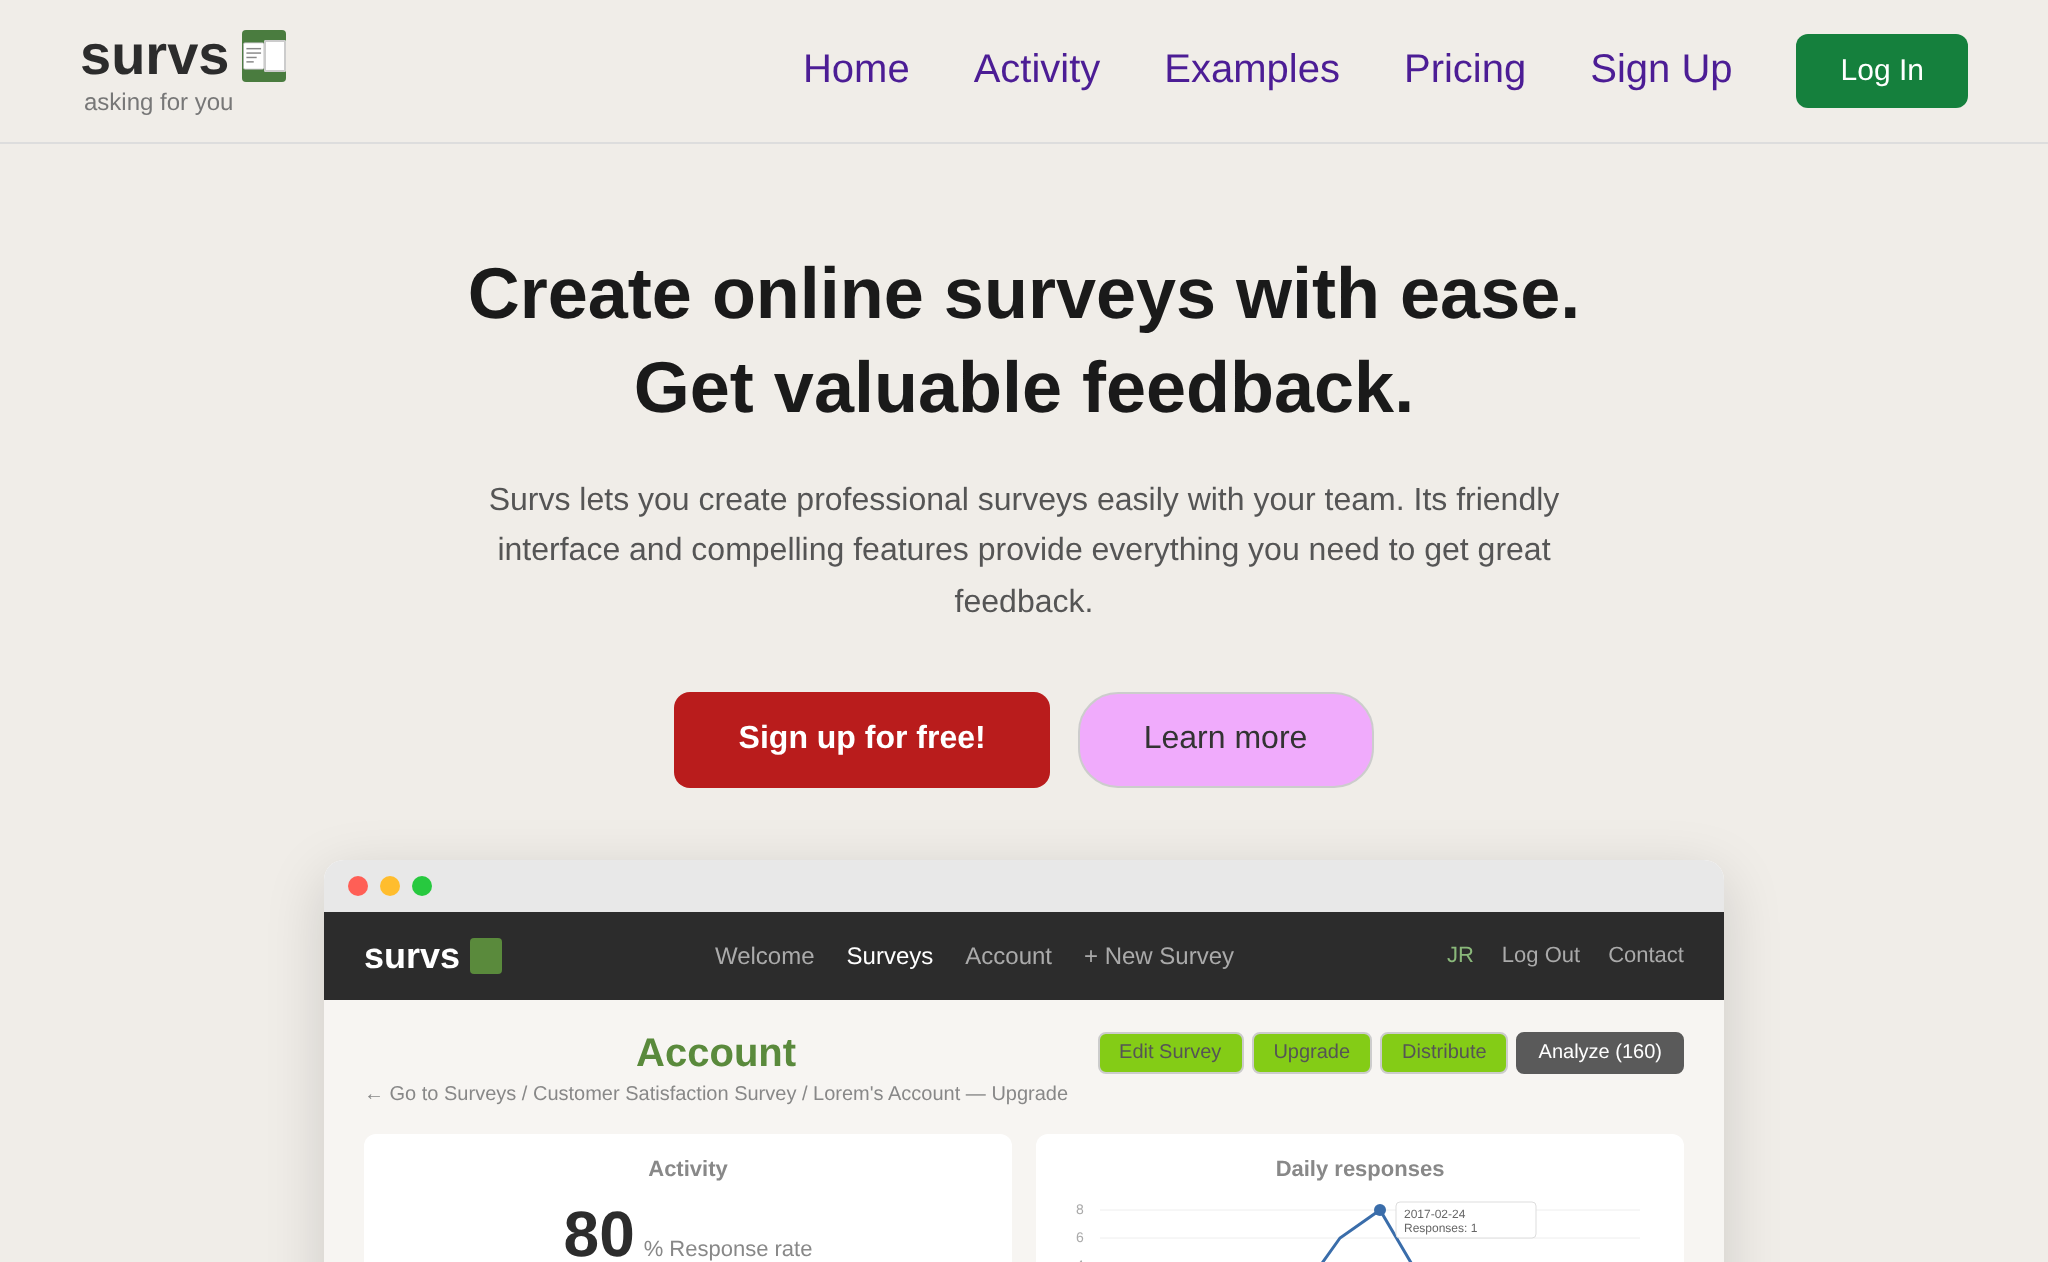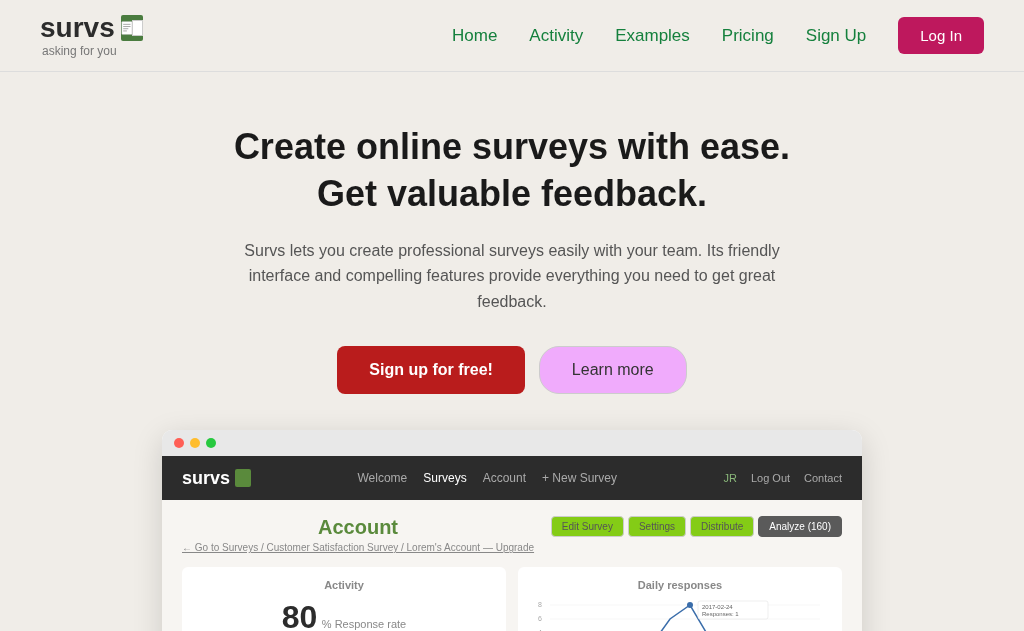--- a/index.html
+++ b/index.html
@@ -66,28 +66,28 @@
       margin-left: 2px;
     }
 
     .nav {
       display: flex;
       align-items: center;
       gap: 32px;
     }
 
     .nav-link {
-      font-size: 17px;
-      color: #15803d;
+      font-size: 20px;
+      color: #4c1d95;
       text-decoration: none;
       cursor: pointer;
     }
 
     .btn-login {
-      background: #be185d;
+      background: #15803d;
       color: white;
       border: none;
       padding: 10px 22px;
       border-radius: 6px;
       font-size: 15px;
       font-weight: 500;
       cursor: pointer;
     }
 
     
@@ -243,21 +243,20 @@
     .analyze-title {
       font-size: 20px;
       font-weight: 600;
       color: #5a8a3c;
     }
 
     .analyze-breadcrumb {
       font-size: 10px;
       color: #888;
       margin-top: 3px;
-      text-decoration: underline;
     }
 
     .analyze-buttons {
       display: flex;
       gap: 4px;
     }
 
     .analyze-btn {
       background: #84cc16;
       border: 1px solid #ccc;
@@ -385,21 +384,21 @@
     </div>
 
     <div class="app-content">
       <div class="analyze-header">
         <div>
           <div class="analyze-title">Account</div>
           <div class="analyze-breadcrumb">← Go to Surveys / Customer Satisfaction Survey / Lorem's Account — Upgrade</div>
         </div>
         <div class="analyze-buttons">
           <button class="analyze-btn">Edit Survey</button>
-          <button class="analyze-btn">Settings</button>
+          <button class="analyze-btn">Upgrade</button>
           <button class="analyze-btn">Distribute</button>
           <button class="analyze-btn active">Analyze (160)</button>
         </div>
       </div>
 
       <div class="app-panels">
 
         <div class="panel">
           <div class="panel-title">Activity</div>
           <div>

